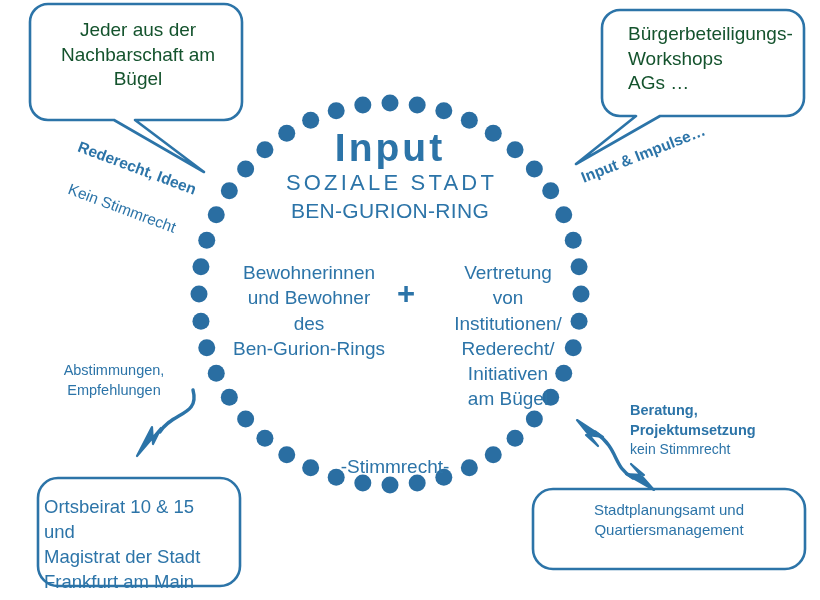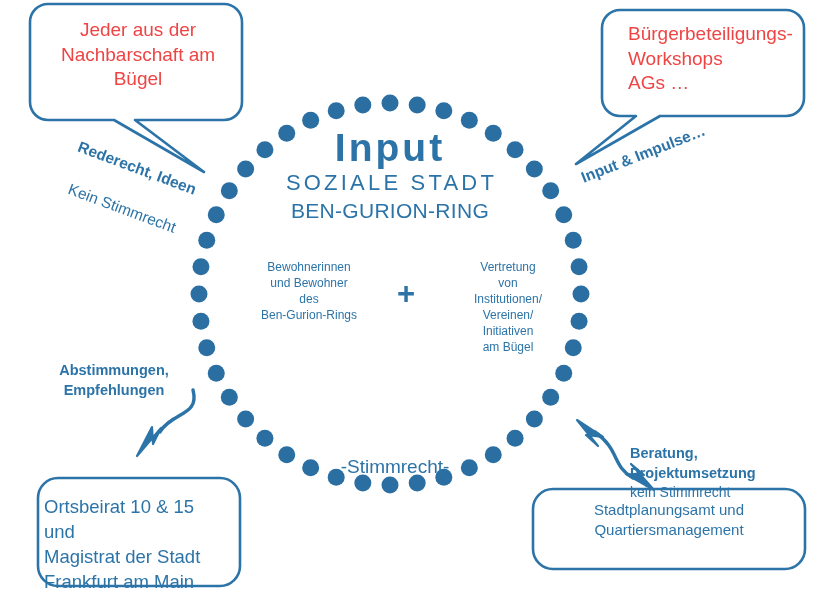--- a/index.html
+++ b/index.html
@@ -23,21 +23,21 @@
   }
   svg.layer {
     position: absolute;
     left: 0; top: 0;
     width: 820px;
     height: 600px;
     overflow: visible;
   }
   .txt {
     position: absolute;
-    color: #ef4444;
+    color: #14532d;
     line-height: 1.26;
     text-align: center;
     white-space: pre-line;
   }
 
   
   .bubble-text {
     font-size: 19px;
     line-height: 1.30;
   }
@@ -66,21 +66,21 @@
   }
   #center-title .sub2 {
     font-size: 21px;
     letter-spacing: 0.3px;
     display: block;
     line-height: 1.18;
   }
 
   #col-left, #col-right {
     position: absolute;
-    font-size: 12px;
+    font-size: 19px;
     line-height: 1.33;
     text-align: center;
     white-space: pre-line;
   }
   #col-left  { left: 218px; top: 260px; width: 182px; }
   #col-right { left: 428px; top: 260px; width: 160px; }
 
   #plus-sign {
     position: absolute;
     left: 392px;
@@ -132,33 +132,32 @@
   }
 
   
   #lbl-abstimmungen {
     position: absolute;
     left: 44px;
     top: 360px;
     width: 140px;
     text-align: center;
     font-size: 14.5px;
-    font-weight: bold;
+    font-weight: normal;
     line-height: 1.38;
     white-space: pre-line;
   }
   #lbl-beratung {
     position: absolute;
     left: 630px;
     top: 400px;
     width: 160px;
     text-align: left;
     font-size: 14.5px;
     line-height: 1.38;
-    margin-top: 43px;
   }
   #lbl-beratung .b { font-weight: bold; display: block; }
   #lbl-beratung .n { font-weight: normal; display: block; font-size: 14px; }
 
   
   #box-ortsbeirat-text {
     position: absolute;
     left: 44px;
     top: 494px;
     width: 190px;
@@ -297,21 +296,21 @@
   <div id="col-left">Bewohnerinnen
 und Bewohner
 des
 Ben-Gurion-Rings</div>
 
   <div id="plus-sign">+</div>
 
   <div id="col-right">Vertretung
 von
 Institutionen/
-Vereinen/
+Rederecht/
 Initiativen
 am Bügel</div>
 
   <div id="stimmrecht">-Stimmrecht-</div>
 
   <div class="angled" id="lbl-rederecht">
     <span class="b">Rederecht, Ideen</span>
     <span class="n">Kein Stimmrecht</span>
   </div>
 

